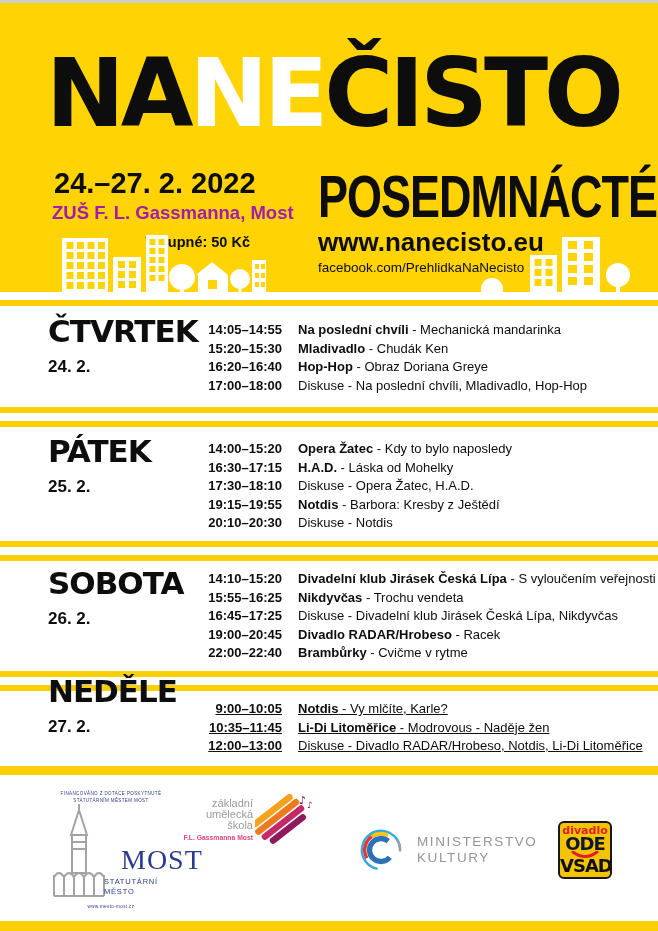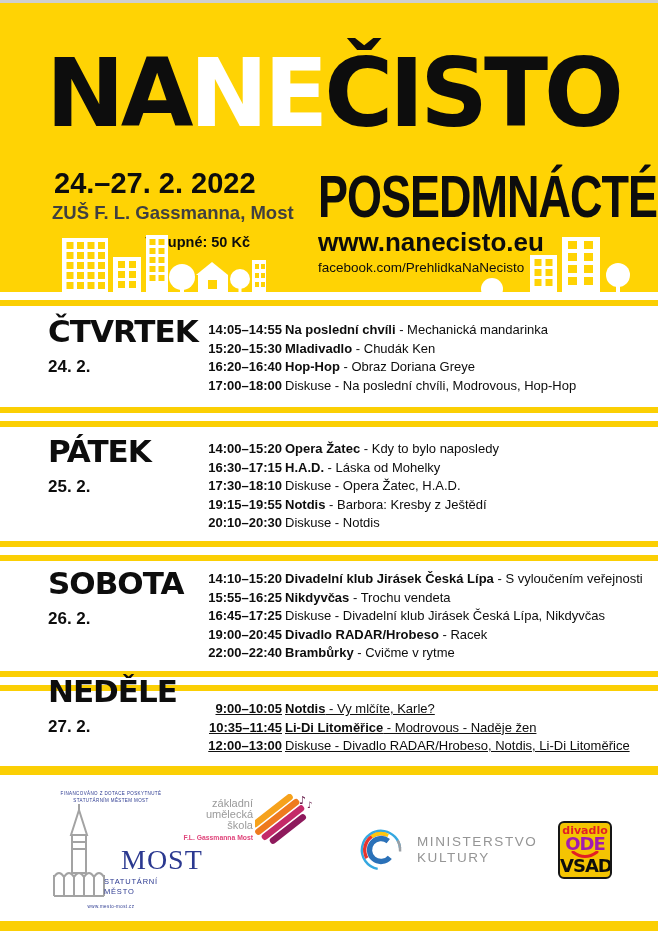--- a/index.html
+++ b/index.html
@@ -7,39 +7,39 @@
         font-family:"Liberation Sans",sans-serif;color:#111;margin:0 auto;}
   .top-edge{position:absolute;left:0;top:0;width:658px;height:3px;background:#cfcfcf;}
 
   
   .hero{position:absolute;left:0;top:3px;width:658px;height:294px;background:#ffd304;padding-left:28px;}
   .title{position:absolute;left:46px;top:44px;font-family:"DejaVu Sans",sans-serif;
          font-weight:bold;font-size:94px;line-height:1;letter-spacing:-4px;white-space:nowrap;}
   .title .t-black{color:#0d0d0d;}
   .title .t-white{color:#ffffff;}
   .hero-dates{position:absolute;left:54px;top:164px;font-size:29px;font-weight:bold;color:#0d0d0d;}
-  .hero-venue{position:absolute;left:52px;top:199px;font-size:18.5px;font-weight:bold;color:#404040;}
+  .hero-venue{position:absolute;left:52px;top:199px;font-size:18.5px;font-weight:bold;color:#a21caf;}
   .hero-admission{position:absolute;left:52px;top:231px;width:198px;text-align:right;
                   font-size:14.5px;font-weight:bold;color:#0d0d0d;}
   .hero-edition{position:absolute;left:318px;top:160px;font-size:45px;font-weight:bold;
                 color:#0d0d0d;letter-spacing:-1px;transform:scaleY(1.32);transform-origin:left top;white-space:nowrap;}
   .hero-web{position:absolute;left:318px;top:224px;font-size:26px;font-weight:bold;color:#0d0d0d;}
   .hero-fb{position:absolute;left:318px;top:257px;font-size:13.5px;color:#0d0d0d;}
   .skyline{position:absolute;left:0;bottom:0;width:658px;height:62px;display:block;}
 
   .stripe{position:absolute;left:0;width:658px;background:#fbcf04;}
 
   
   .day-title{position:absolute;left:48px;width:160px;font-family:"DejaVu Sans",sans-serif;color:#0d0d0d;}
   .day-title h2{margin:0;font-size:31px;font-weight:bold;letter-spacing:-1px;line-height:1;}
   .day-title .day-date{margin-top:10px;font-size:17px;font-weight:bold;font-family:"Liberation Sans",sans-serif;}
   .events{position:absolute;left:185px;width:465px;}
   .event-row{display:flex;line-height:18.5px;font-size:13px;color:#0d0d0d;}
   .event-time{width:97px;text-align:right;font-weight:bold;flex:none;}
-  .event-text{margin-left:3px;white-space:nowrap;}
+  .event-text{margin-left:16px;white-space:nowrap;}
   .event-group{font-weight:bold;}
 
   
   .most{position:absolute;left:36px;top:790px;width:150px;height:126px;color:#2b3990;}
   .most-funding{text-align:center;font-size:4.5px;letter-spacing:.4px;line-height:1.6;}
   .most-art{position:absolute;left:14px;top:13px;}
   .most-name{position:absolute;left:50px;top:54px;font-family:"Liberation Serif",serif;
              font-size:28px;letter-spacing:1px;color:#2b3990;margin-left:35px;}
   .most-stat{position:absolute;left:68px;top:87px;font-size:7.5px;letter-spacing:.8px;line-height:1.35;}
   .most-web{position:absolute;left:0;top:114px;width:100%;text-align:center;font-size:4.5px;letter-spacing:.4px;}
@@ -51,21 +51,21 @@
               font-size:6.8px;font-weight:bold;white-space:nowrap;}
   .zus-violin{position:absolute;right:0;top:0;}
 
   .ministry{position:absolute;left:358px;top:827px;display:flex;align-items:center;gap:13px;}
   .ministry-text{color:#959595;font-size:13.5px;letter-spacing:1.6px;line-height:1.2;}
 
   .odevsad{position:absolute;left:558px;top:821px;width:54px;height:58px;background:#f4c402;
            border:2px solid #161616;border-radius:6px;box-sizing:border-box;text-align:center;
            font-family:"DejaVu Sans",sans-serif;overflow:hidden;}
   .ov-divadlo{color:#e31e24;font-size:11px;font-weight:bold;letter-spacing:0;margin-top:2px;line-height:1;}
-  .ov-ode{color:#a21caf;font-size:18px;font-weight:bold;letter-spacing:-1px;line-height:.92;}
+  .ov-ode{color:#0f172a;font-size:18px;font-weight:bold;letter-spacing:-1px;line-height:.92;}
   .ov-smile{display:block;margin:-2px auto -3px auto;}
   .ov-vsad{color:#0d0d0d;font-size:18px;font-weight:bold;letter-spacing:-1px;line-height:.95;}
 </style>
 </head>
 <body>
 
 <div class="page">
   <div class="top-edge"></div>
 
   <div class="hero">
@@ -188,21 +188,21 @@
         <span class="event-text"><span class="event-group">Mladivadlo</span><span> - Chudák Ken</span></span>
       </div>
 
       <div class="event-row">
         <span class="event-time">16:20–16:40</span>
         <span class="event-text"><span class="event-group">Hop-Hop</span><span> - Obraz Doriana Greye</span></span>
       </div>
 
       <div class="event-row">
         <span class="event-time">17:00–18:00</span>
-        <span class="event-text"><span class="event-group"></span><span>Diskuse - Na poslední chvíli, Modrovous, Hop-Hop</span></span>
+        <span class="event-text"><span class="event-group"></span><span>Diskuse - Na poslední chvíli, Mladivadlo, Hop-Hop</span></span>
       </div>
     </div>
 
   <div class="stripe" style="top:407px;height:6px;"></div>
   <div class="stripe" style="top:421px;height:6px;"></div>
 
   <div class="day-title" style="top:436px;">
     <h2>PÁTEK</h2>
     <div class="day-date">25. 2.</div>
   </div>

